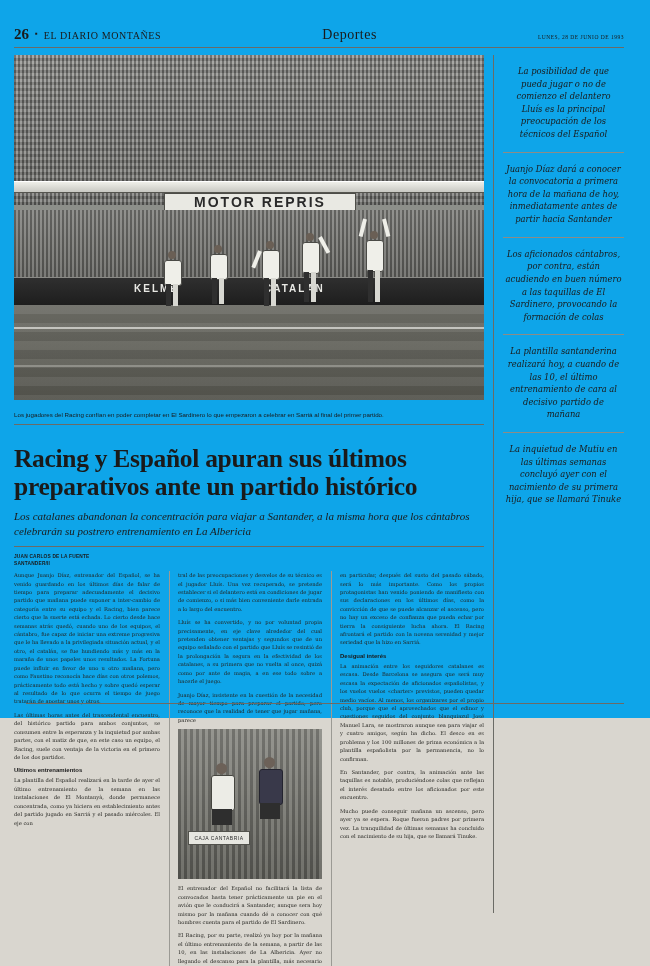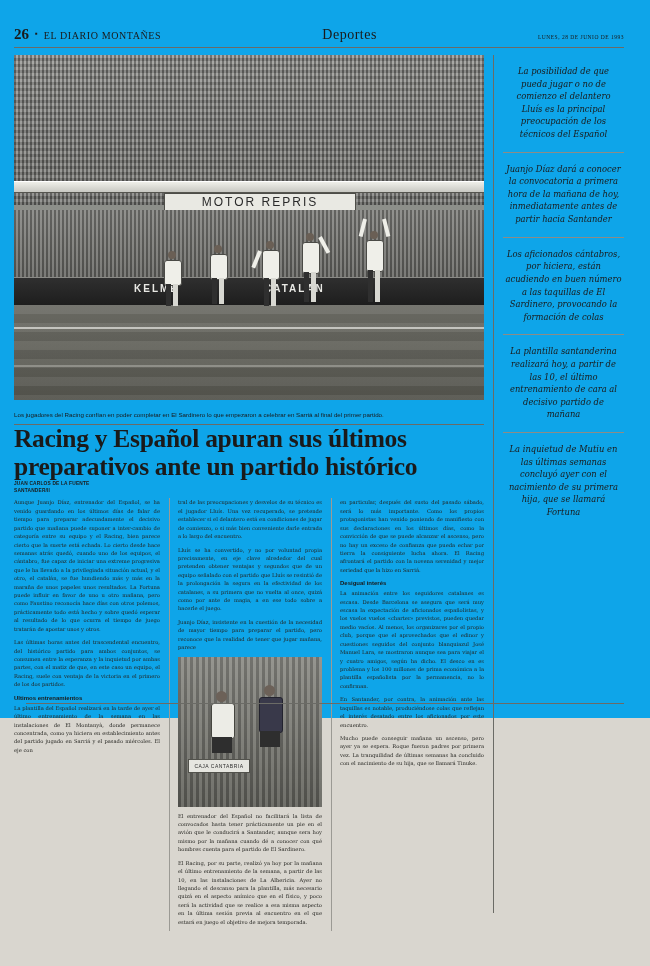--- a/index.html
+++ b/index.html
@@ -72,21 +72,21 @@
     opacity:.95;
   }
   .stand-rail{
     position:absolute;left:0;right:0;top:126px;height:10px;
     background:linear-gradient(180deg,#efefe9,#c8c8c2);
     border-top:1px solid #fff;border-bottom:1px solid #55554f;
   }
   .board{
     position:absolute;left:150px;top:138px;width:190px;height:16px;
     background:#e9e9e3;border:1px solid #4d4d48;
-    font-family:"Liberation Sans",sans-serif;font-size:12px;font-weight:normal;
+    font-family:"Liberation Sans",sans-serif;font-size:14px;font-weight:bold;
     letter-spacing:2px;color:#2a2a2a;display:flex;align-items:center;justify-content:center;
   }
   .lowerstand{
     position:absolute;left:0;right:0;top:155px;height:72px;
     background:
       repeating-linear-gradient(90deg, rgba(35,35,35,.30) 0 2px, rgba(215,215,215,.22) 2px 4px),
       linear-gradient(180deg,#7e7e7a 0%,#5f5f5b 100%);
   }
   .hoarding{
     position:absolute;left:0;right:0;top:222px;height:28px;
@@ -118,21 +118,21 @@
     border-bottom:1px solid #6b6b66;
     padding-bottom:4px;
   }
 
   
   h1.headline{
     font-family:"Liberation Serif",serif;
     font-weight:bold;
     font-size:25.5px;
     line-height:1.08;
-    margin:0 0 0 0;
+    margin:20px 0 0 0;
     letter-spacing:-0.3px;
   }
   .subhead{
     font-style:italic;
     font-size:11px;
     line-height:1.35;
     margin:9px 0 6px 0;
     border-bottom:1px solid #6b6b66;
     padding-bottom:7px;
   }
@@ -267,20 +267,21 @@
             <div class="p-leg" style="left:2px;top:45px;height:32px"></div>
             <div class="p-leg light" style="left:9px;top:45px;height:32px"></div>
           </div>
         </div>
 
       </div>
 
       <div class="caption">Los jugadores del Racing confían en poder completar en El Sardinero lo que empezaron a celebrar en Sarriá al final del primer partido.</div>
 
       <h1 class="headline">Racing y Español apuran sus últimos preparativos ante un partido histórico</h1>
+      <div class="subhead">Los catalanes abandonan la concentración para viajar a Santander, a la misma hora que los cántabros celebrarán su postrero entrenamiento en La Albericia</div>
 
       <div class="byline">
         <div>JUAN CARLOS DE LA FUENTE</div>
         <div>SANTANDER/II</div>
       </div>
 
       <div class="cols">
 
         <div class="col">
           <p class="ptxt">Aunque Juanjo Díaz, entrenador del Español, se ha venido guardando en los últimos días de falar de tiempo para preparar adecuadamente el decisivo partido que mañana puede suponer a inter-cambio de categoría entre su equipo y el Racing, bien parece cierto que la suerte está echada. Lo cierto desde hace semanas atrás quedó, cuando uno de los equipos, el cántabro, fue capaz de iniciar una extreme progresiva que le ha llevado a la privilegiada situación actual, y el otro, el catalán, se fue hundiendo más y más en la maraña de unos papeles unos resultados. La Fortuna puede influir en favor de uno u otro mañana, pero como Faustino reconocía hace días con otros polemos, prácticamente todo está hecho y sobre quedó esperar al resultado de lo que ocurra el tiempo de juego tratarán de apostar unos y otros.</p>
@@ -317,21 +318,21 @@
           <p class="ptxt">En Santander, por contra, la animación ante las taquillas es notable, produciéndose colas que reflejan el interés desatado entre los aficionados por este encuentro.</p>
           <p class="ptxt">Mucho puede conseguir mañana un ascenso, pero ayer ya se espera. Roque fueron padres por primera vez. La tranquilidad de  últimas semanas ha concluido con el nacimiento de su hija, que se llamará Tinuke.</p>
         </div>
 
       </div>
     </div>
 
     <div class="rail">
       <div class="rail-item">La posibilidad de que pueda jugar o no de comienzo el delantero Lluís es la principal preocupación de los técnicos del Español</div>
       <div class="rail-item">Juanjo Díaz dará a conocer la convocatoria a primera hora de la mañana de hoy, inmediatamente antes de partir hacia Santander</div>
-      <div class="rail-item">Los aficionados cántabros, por hiciera, están acudiendo en buen número a las taquillas de El Sardinero, provocando la formación de colas</div>
-      <div class="rail-item">La plantilla santanderina realizará hoy, a partir de las 10, el último entrenamiento de cara al decisivo partido de mañana</div>
-      <div class="rail-item">La inquietud de Mutiu en las últimas semanas concluyó ayer con el nacimiento de su primera hija, que se llamará Fortuna</div>
+      <div class="rail-item">Los aficionados cántabros, por contra, están acudiendo en buen número a las taquillas de El Sardinero, provocando la formación de colas</div>
+      <div class="rail-item">La plantilla santanderina realizará hoy, a cuando de las 10, el último entrenamiento de cara al decisivo partido de mañana</div>
+      <div class="rail-item">La inquietud de Mutiu en las últimas semanas concluyó ayer con el nacimiento de su primera hija, que se llamará Tinuke</div>
     </div>
 
   </div>
 
   <div class="footer-rule"></div>
 </div>
 
 </body></html>

